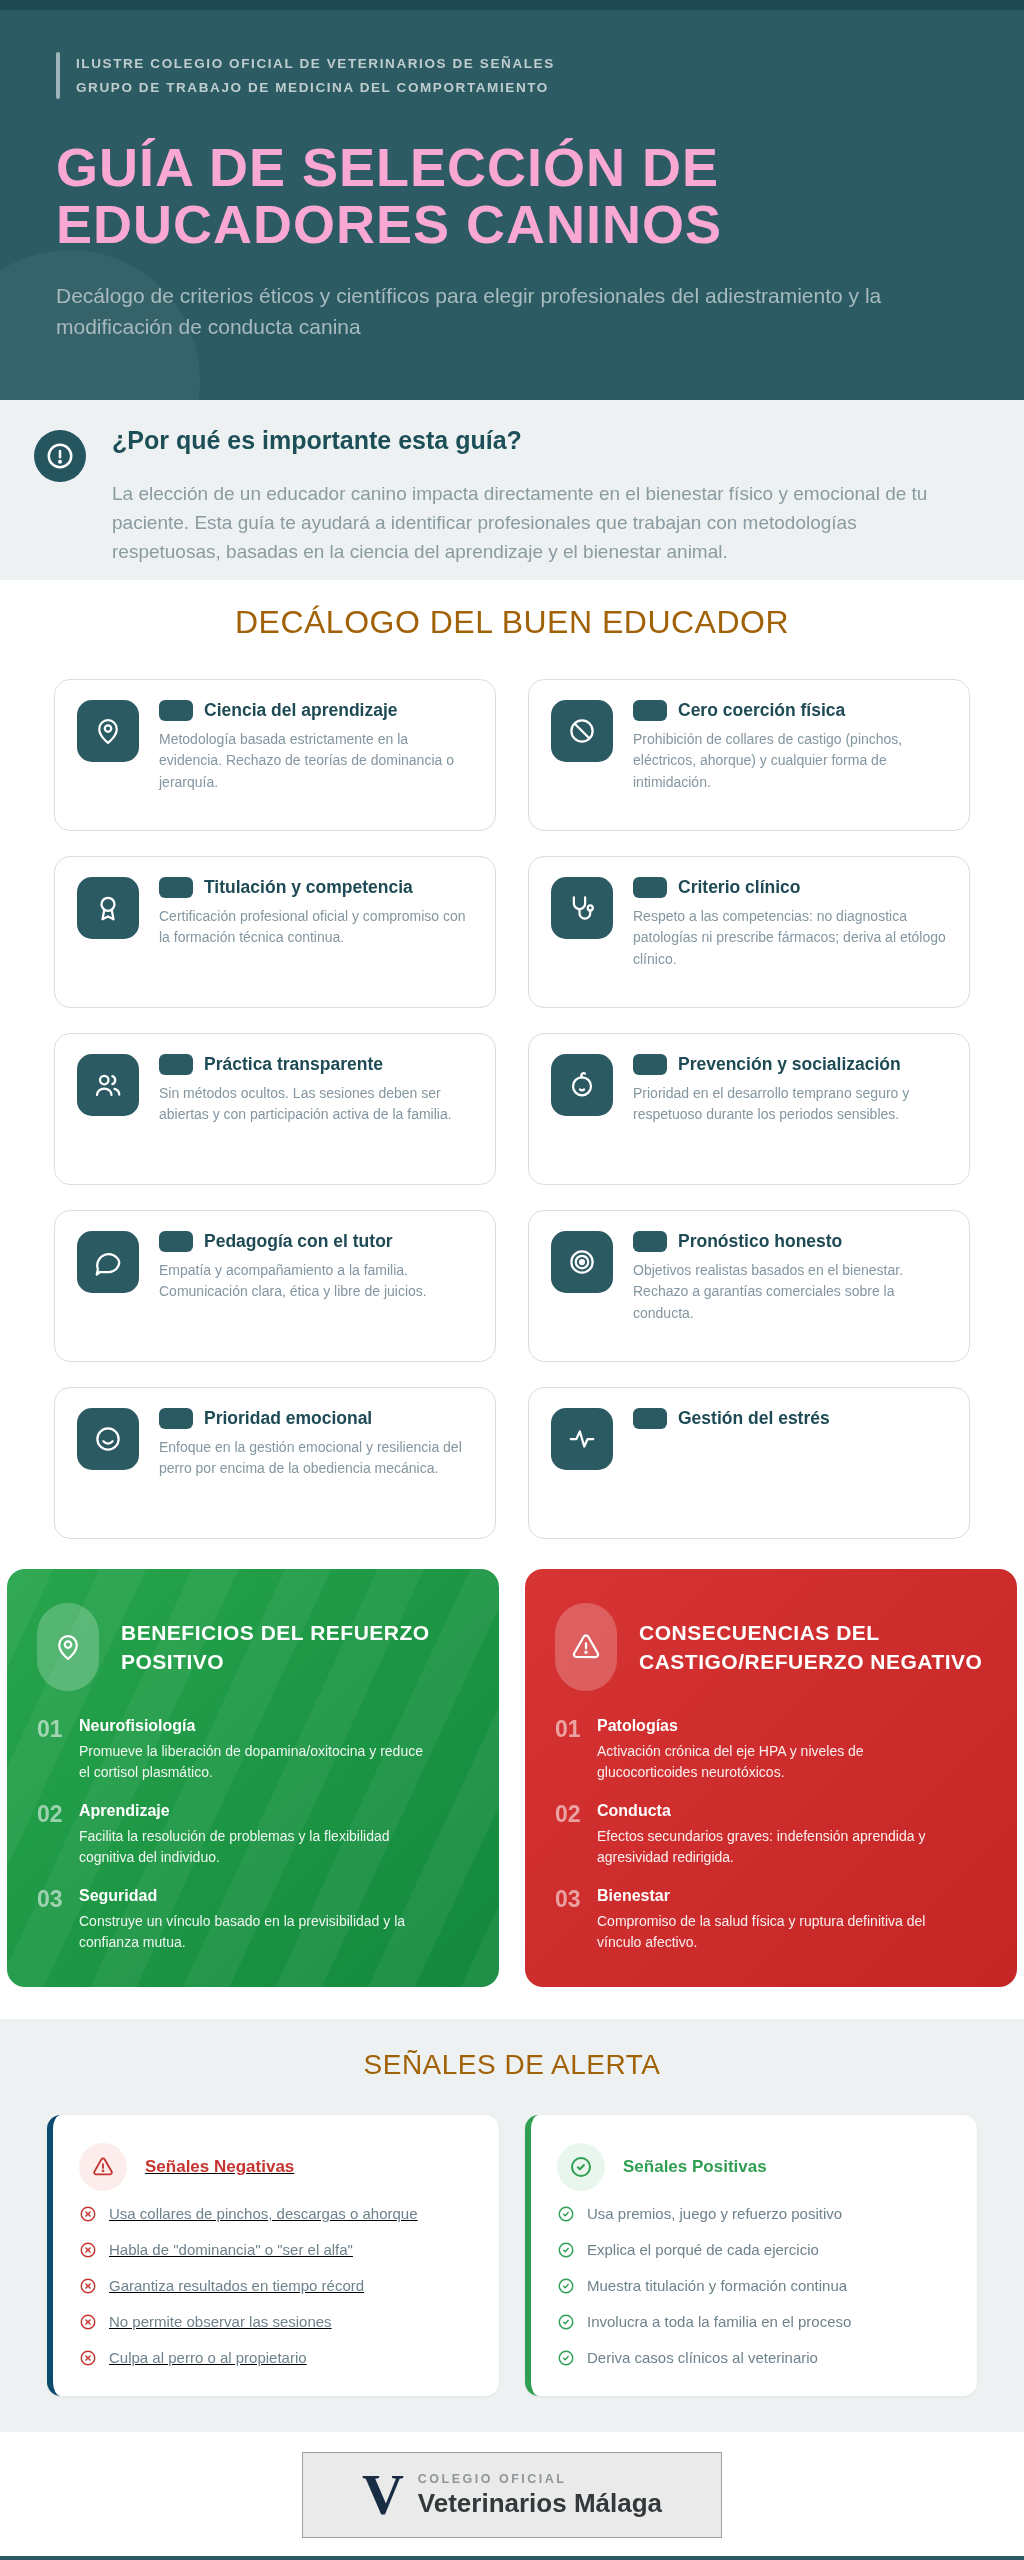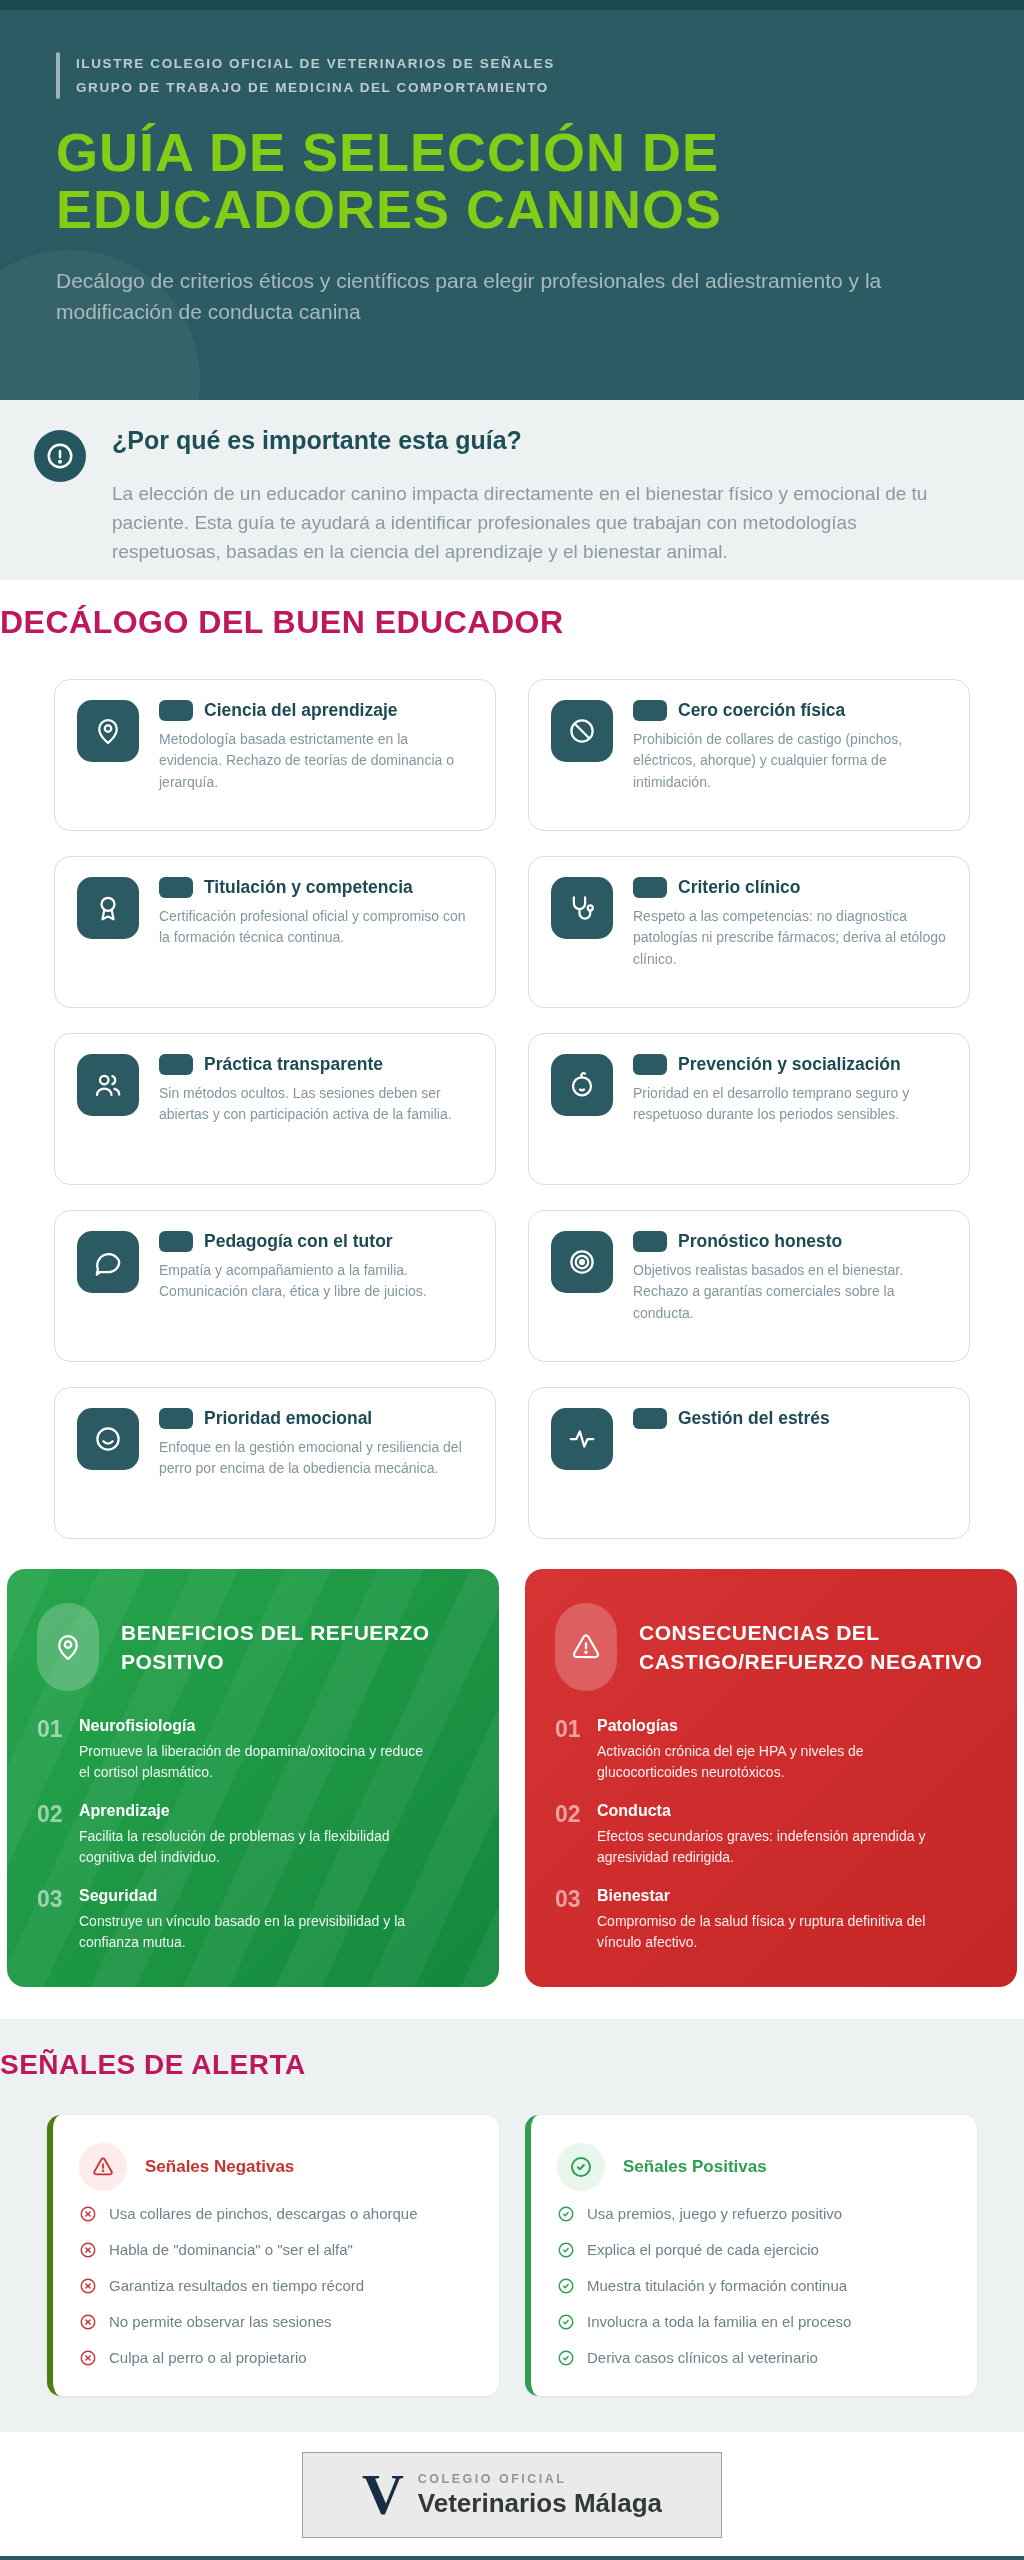--- a/index.html
+++ b/index.html
@@ -7,32 +7,32 @@
   body { font-family:"Liberation Sans","DejaVu Sans",sans-serif; background:#ffffff; }
 
   
   .header { position:relative; height:400px; background:#2c5b63; overflow:hidden; padding-left:56px; }
   .header-topstrip { position:absolute; top:0; left:0; right:0; height:10px; background:#1f4950; }
   .header-deco { position:absolute; left:-60px; top:250px; width:260px; height:260px; border-radius:50%; background:rgba(255,255,255,0.05); }
   .org-badge { display:flex; align-items:stretch; margin-top:52px; position:relative; }
   .org-bar { width:4px; background:#9db5b9; margin-right:16px; border-radius:2px; }
   .org-lines { display:flex; flex-direction:column; justify-content:center; }
   .org-line { color:#bfcdcf; font-size:13.5px; font-weight:700; letter-spacing:1.6px; line-height:1.75; }
-  .main-title { margin-top:25px; color:#84cc16; font-size:54px; line-height:1.06; font-weight:800; letter-spacing:1px; position:relative; }
+  .main-title { margin-top:40px; color:#f9a8d4; font-size:54px; line-height:1.06; font-weight:800; letter-spacing:1px; position:relative; }
   .subtitle { margin-top:26px; color:#a7babd; font-size:21px; line-height:1.5; max-width:910px; position:relative; }
 
   
   .intro { background:#edf1f1; padding:26px 60px 14px 34px; display:flex; }
   .intro-icon { flex:0 0 52px; width:52px; height:52px; border-radius:50%; background:#25565f; display:flex; align-items:center; justify-content:center; margin-right:26px; margin-top:4px; }
   .intro-heading { color:#1d4f59; font-size:25px; font-weight:800; }
   .intro-body { margin-top:24px; color:#8a9ba1; font-size:19px; line-height:1.53; max-width:905px; }
 
   
   .decalogo { background:#ffffff; padding:24px 0 26px 0; }
-  .section-heading { color:#be185d; font-size:32px; font-weight:700; letter-spacing:0.5px; }
+  .section-heading { text-align:center; color:#a16207; font-size:32px; font-weight:400; letter-spacing:0.5px; }
   .cards-grid { width:916px; margin:38px auto 0 auto; display:grid; grid-template-columns:1fr 1fr; gap:25px 32px; }
   .card { background:#ffffff; border:1.5px solid #d8dee1; border-radius:16px; padding:20px 22px; display:flex; min-height:152px; }
   .card-icon { flex:0 0 62px; width:62px; height:62px; border-radius:15px; background:#2b5a63; display:flex; align-items:center; justify-content:center; margin-right:20px; }
   .card-title-row { display:flex; align-items:center; }
   .card-badge { width:34px; height:21px; border-radius:6px; background:#2b5a63; margin-right:11px; flex:0 0 auto; }
   .card-title { color:#1d4a54; font-size:17.5px; font-weight:700; }
   .card-body { margin-top:8px; color:#8496a0; font-size:14px; line-height:1.52; max-width:320px; }
 
   
   .panels { width:1010px; margin:4px auto 0 auto; display:grid; grid-template-columns:1fr 1fr; gap:26px; padding-bottom:18px; }
@@ -47,21 +47,21 @@
   .panel-items { margin-top:26px; display:flex; flex-direction:column; gap:19px; }
   .panel-item { display:flex; }
   .panel-item-num { flex:0 0 42px; font-size:23px; font-weight:800; color:rgba(255,255,255,0.55); line-height:1.1; }
   .panel-item-title { font-size:16px; font-weight:700; }
   .panel-item-body { margin-top:6px; font-size:14px; line-height:1.5; color:rgba(255,255,255,0.92); max-width:345px; }
 
   
   .alerts { background:#edf1f1; padding:30px 0 36px 0; margin-top:14px; }
   .alerts-grid { width:930px; margin:34px auto 0 auto; display:grid; grid-template-columns:1fr 1fr; gap:26px; }
   .alert-card { background:#ffffff; border-radius:14px; padding:28px 26px; box-shadow:0 1px 3px rgba(0,0,0,0.06); }
-  .alert-card.negative { border-left:6px solid #4d7c0f; }
+  .alert-card.negative { border-left:6px solid #0c4a6e;text-decoration:underline; }
   .alert-card.positive { border-left:6px solid #2e9e50; }
   .alert-header { display:flex; align-items:center; }
   .alert-icon-circle { flex:0 0 48px; width:48px; height:48px; border-radius:50%; display:flex; align-items:center; justify-content:center; }
   .negative .alert-icon-circle { background:#fdecec; }
   .positive .alert-icon-circle { background:#e9f6ee; }
   .alert-title { margin-left:18px; font-size:17px; font-weight:700; }
   .negative .alert-title { color:#c5342f; }
   .positive .alert-title { color:#2e9e50; }
   .alert-list { margin-top:12px; display:flex; flex-direction:column; gap:15px; }
   .alert-item { display:flex; align-items:flex-start; }

